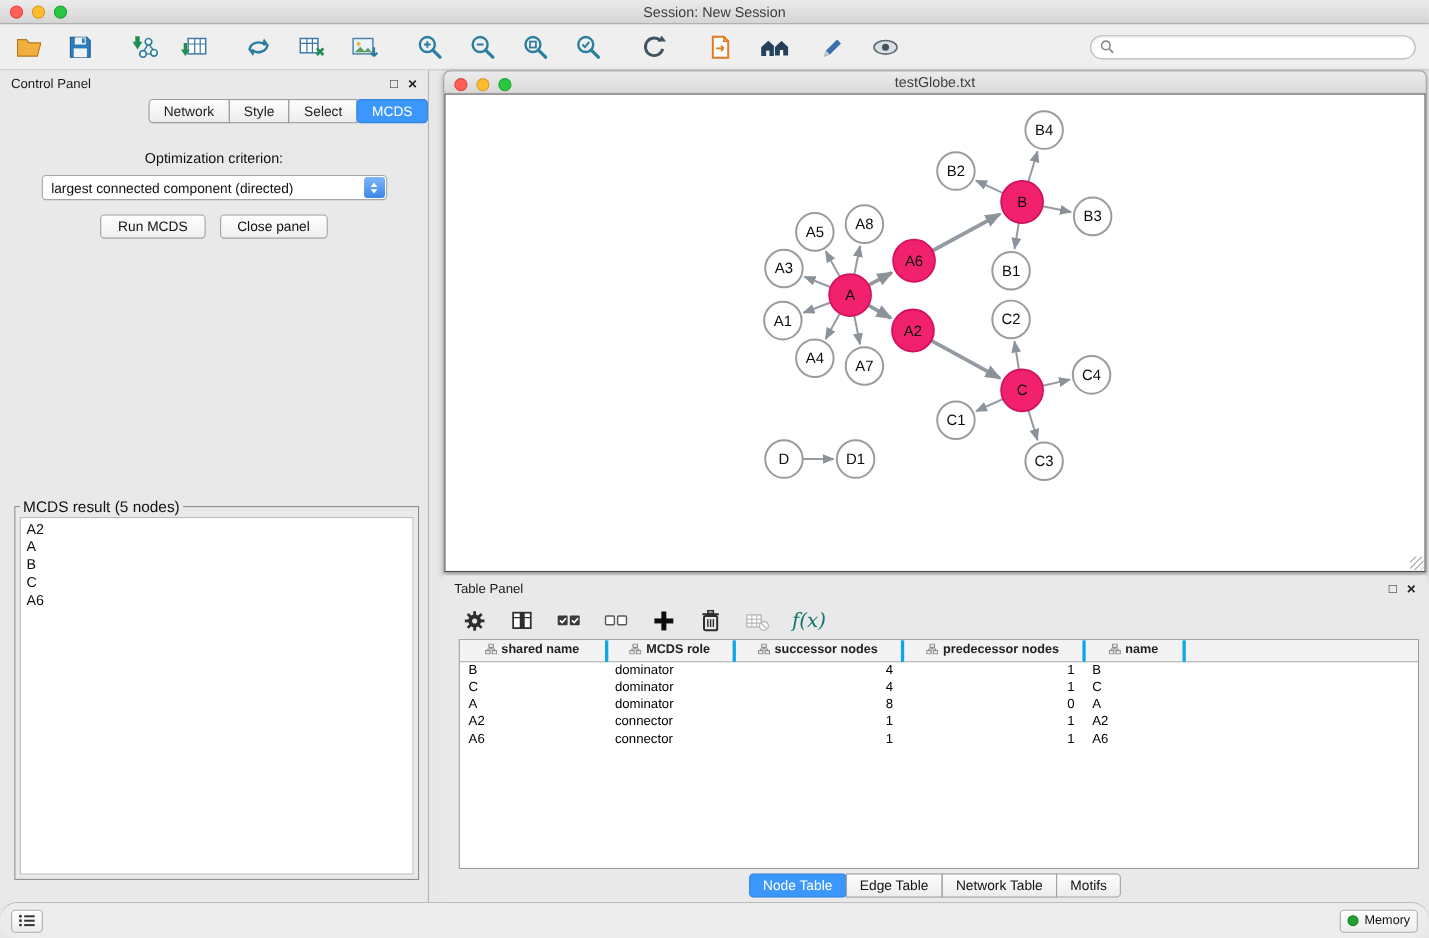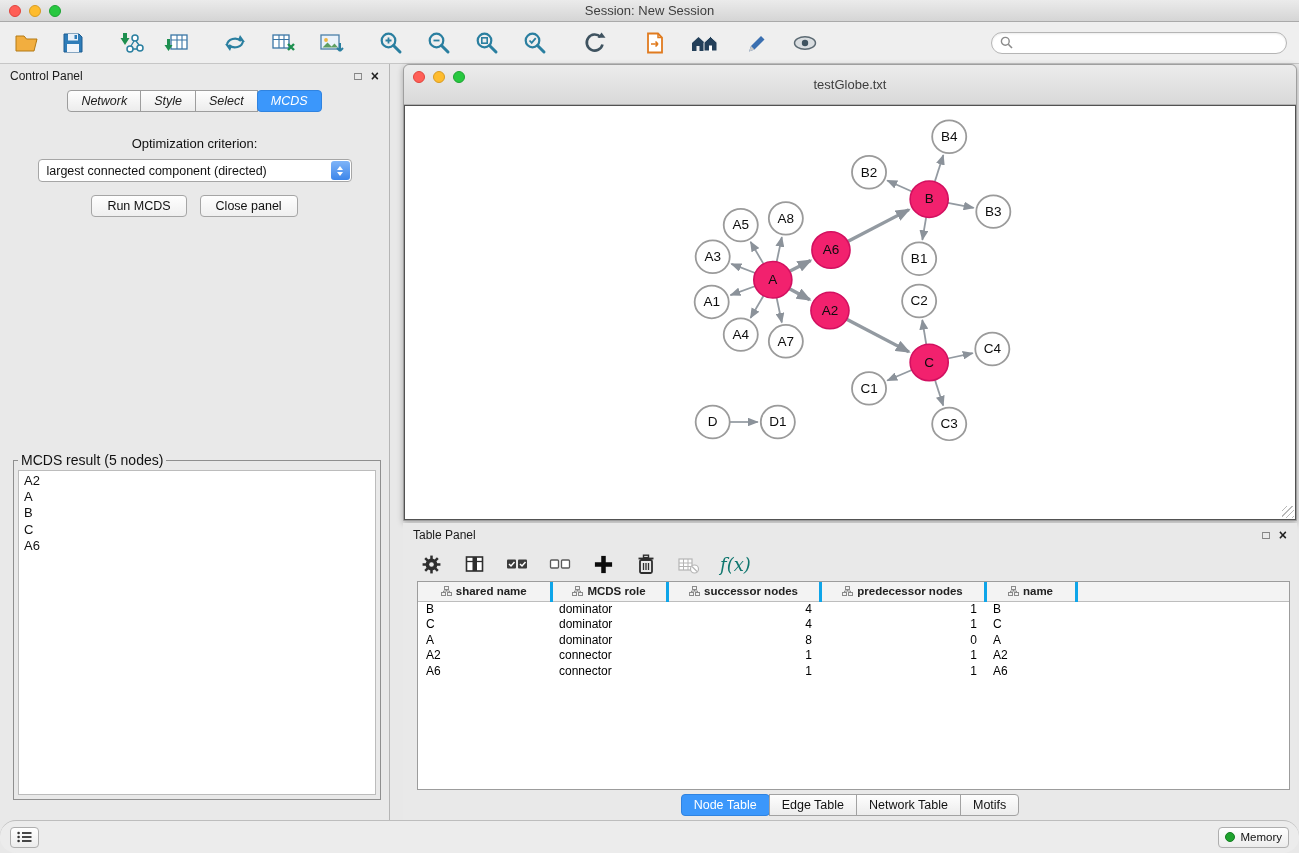--- a/index.html
+++ b/index.html
@@ -30,21 +30,21 @@
   
   .main { height:756px; display:flex; flex:0 0 auto; }
 
   
   .control-panel { width:390px; background:#e9e9e9; border-right:1px solid #b5b5b5; position:relative; flex:0 0 auto; }
   .panel-header { height:24px; display:flex; align-items:center; padding:0 10px; font-size:12px; color:#1b1b1b; }
   .panel-ctrls { margin-left:auto; display:flex; gap:9px; align-items:center; }
   .pc-btn { font-size:12px; color:#222; line-height:1; cursor:default; }
   .pc-btn.close { font-weight:bold; font-size:14px; }
 
-  .cp-tabs { display:flex; justify-content:center; margin-top:2px;font-style:italic; }
+  .cp-tabs { display:flex; justify-content:flex-end; margin-top:2px; }
   .cp-tab { font-size:12.5px; padding:3px 13px; background:linear-gradient(#fefefe,#ececec); border:1px solid #9d9d9d;
             margin-left:-1px; color:#222; }
   .cp-tab:first-child { margin-left:0; border-radius:4px 0 0 4px; }
   .cp-tab:last-child { border-radius:0 4px 4px 0; }
   .cp-tab.active { background:var(--accent,#3b97fb); color:#fff; border-color:#2f83e0; border-radius:4px; }
 
   .opt-label { text-align:center; margin-top:24px; font-size:13px; }
   .dropdown { margin:8px auto 0; width:314px; height:23px; background:#fff; border:1px solid #a6a6a6; border-radius:4px;
               display:flex; align-items:center; font-size:12.5px; padding-left:8px; position:relative; }
   .dd-value { white-space:nowrap; overflow:hidden; }
@@ -64,21 +64,21 @@
   .mcds-result legend { font-size:14px; padding:0 3px; margin-left:4px; }
   .result-scroll { position:absolute; left:4px; right:4px; top:2px; bottom:4px; background:#fff;
                    border:1px solid #bcbcbc; padding:2px 5px; overflow:hidden; }
   .result-item { font-size:13px; line-height:16.2px; }
 
   
   .right-side { flex:1; padding:0 2px 0 13px; display:flex; flex-direction:column; }
 
   .network-window { height:457px; display:flex; flex-direction:column; border:1px solid #9f9f9f;
                     border-radius:6px 6px 0 0; box-shadow:0 2px 6px rgba(0,0,0,.28); background:#e2e2e2; flex:0 0 auto; }
-  .net-titlebar { height:40px; background:linear-gradient(#ececec,#d9d9d9); border-bottom:1px solid #b2b2b2;
+  .net-titlebar { height:20px; background:linear-gradient(#ececec,#d9d9d9); border-bottom:1px solid #b2b2b2;
                   border-radius:6px 6px 0 0; position:relative; display:flex; align-items:center; justify-content:center; }
   .net-traffic { position:absolute; left:9px; top:6px; display:flex; gap:8px; }
   .net-canvas { flex:1; background:#fff; border:1px solid #525252; position:relative; overflow:hidden; }
   #graph-svg { width:100%; height:100%; display:block; }
   .resize-grip { position:absolute; right:1px; bottom:1px; width:12px; height:12px;
                  background:repeating-linear-gradient(135deg,transparent 0 3px,#b9b9b9 3px 4px); }
 
   .table-panel { margin-top:2px; flex:1; background:#e9e9e9; display:flex; flex-direction:column; }
   .tp-toolbar { height:34px; display:flex; align-items:center; gap:19px; padding:0 16px; flex:0 0 auto; }
   .tp-btn { display:flex; align-items:center; justify-content:center; width:24px; height:24px; cursor:default; }

